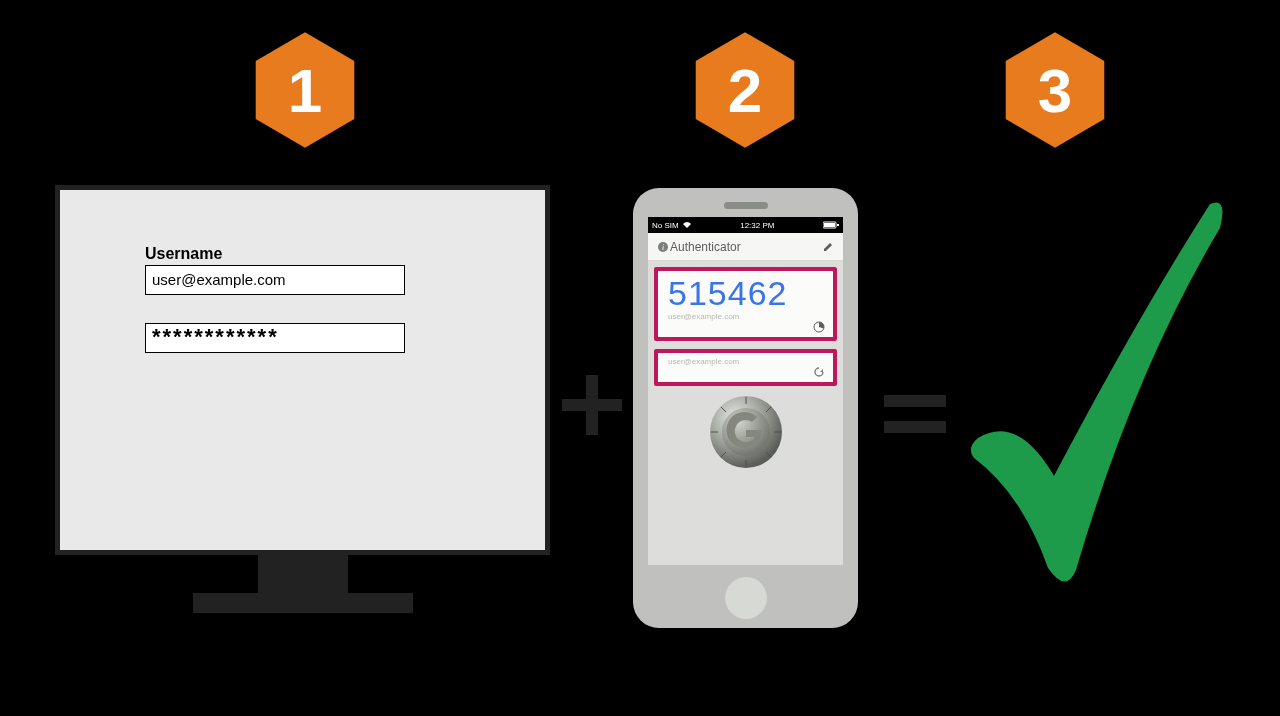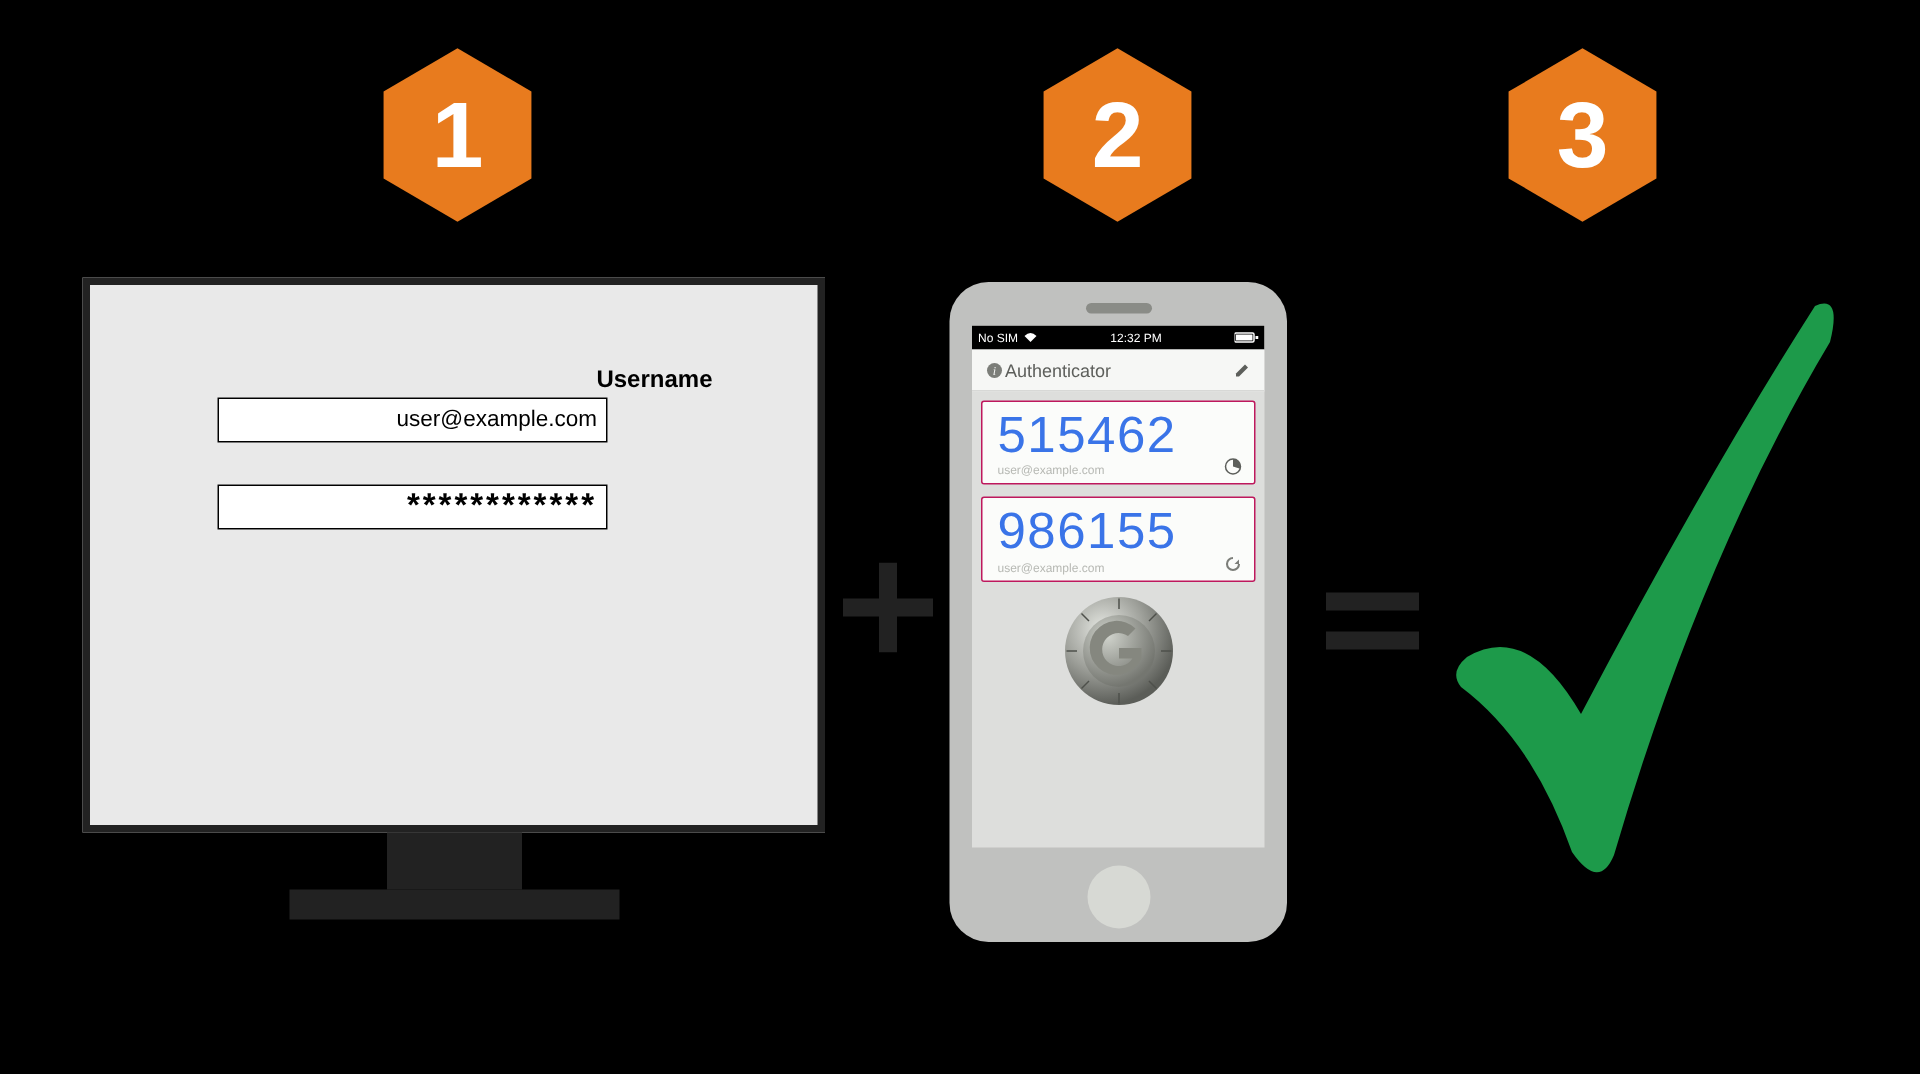--- a/index.html
+++ b/index.html
@@ -34,21 +34,20 @@
     left: 55px; top: 185px;
     width: 495px;
   }
   .monitor-screen {
     width: 495px; height: 370px;
     background: #e9e9e9;
     border: 5px solid #222;
   }
   .monitor-inner {
     padding: 55px 70px 0 85px;
-    text-align: right;
   }
   .login-label {
     font-size: 16px; font-weight: 700;
     color: #000; margin-bottom: 2px;
   }
   .login-field {
     width: 260px; height: 30px;
     border: 1px solid #000;
     background: #fff;
     padding: 0 6px;
@@ -114,23 +113,23 @@
     display: flex; align-items: center; justify-content: space-between;
     border-bottom: 1px solid #d7d8d6;
     padding: 0 8px;
     font-size: 12px; color: #5d5f5b;
   }
   .app-bar .title { flex: 1; text-align: left; font-size: 12px; }
   .app-bar .icon { width: 14px; height:14px; display:flex; align-items:center; justify-content:center; }
   .codes { padding: 6px 6px 0; }
   .code-card {
     background: #fbfcfa;
-    border: 1px solid #be185d;
+    border: 4px solid #be185d;
     border-radius: 2px;
-    padding: 4px 10px 4px;
+    padding: 4px 10px 16px;
     margin-bottom: 8px;
     position: relative;
   }
   .code-val {
     font-size: 34px;
     color: #3a74e8;
     letter-spacing: 1px;
     line-height: 1.1;
     font-family: "Helvetica Neue", Arial, sans-serif;
     font-weight: 400;
@@ -242,21 +241,20 @@
           <div class="code-val">515462</div>
           <div class="code-sub">user@example.com</div>
           <div class="code-indicator">
             <svg viewBox="0 0 12 12" width="12" height="12">
               <circle cx="6" cy="6" r="5" fill="none" stroke="#5d5f5b" stroke-width="1"></circle>
               <path d="M6 6 L6 1 A5 5 0 0 1 10.8 7.5 Z" fill="#5d5f5b"></path>
             </svg>
           </div>
         </div>
         <div class="code-card">
-          <div class="code-val">986155</div>
           <div class="code-sub">user@example.com</div>
           <div class="code-indicator">
             <svg viewBox="0 0 12 12" width="12" height="12">
               <path d="M6 2 A4 4 0 1 0 10 6" fill="none" stroke="#7c7e79" stroke-width="1.4"></path>
               <path d="M10 3 L10 6 L7 6 Z" fill="#7c7e79"></path>
             </svg>
           </div>
         </div>
         <div class="g-logo-wrap">
           <svg width="76" height="76" viewBox="0 0 76 76">

